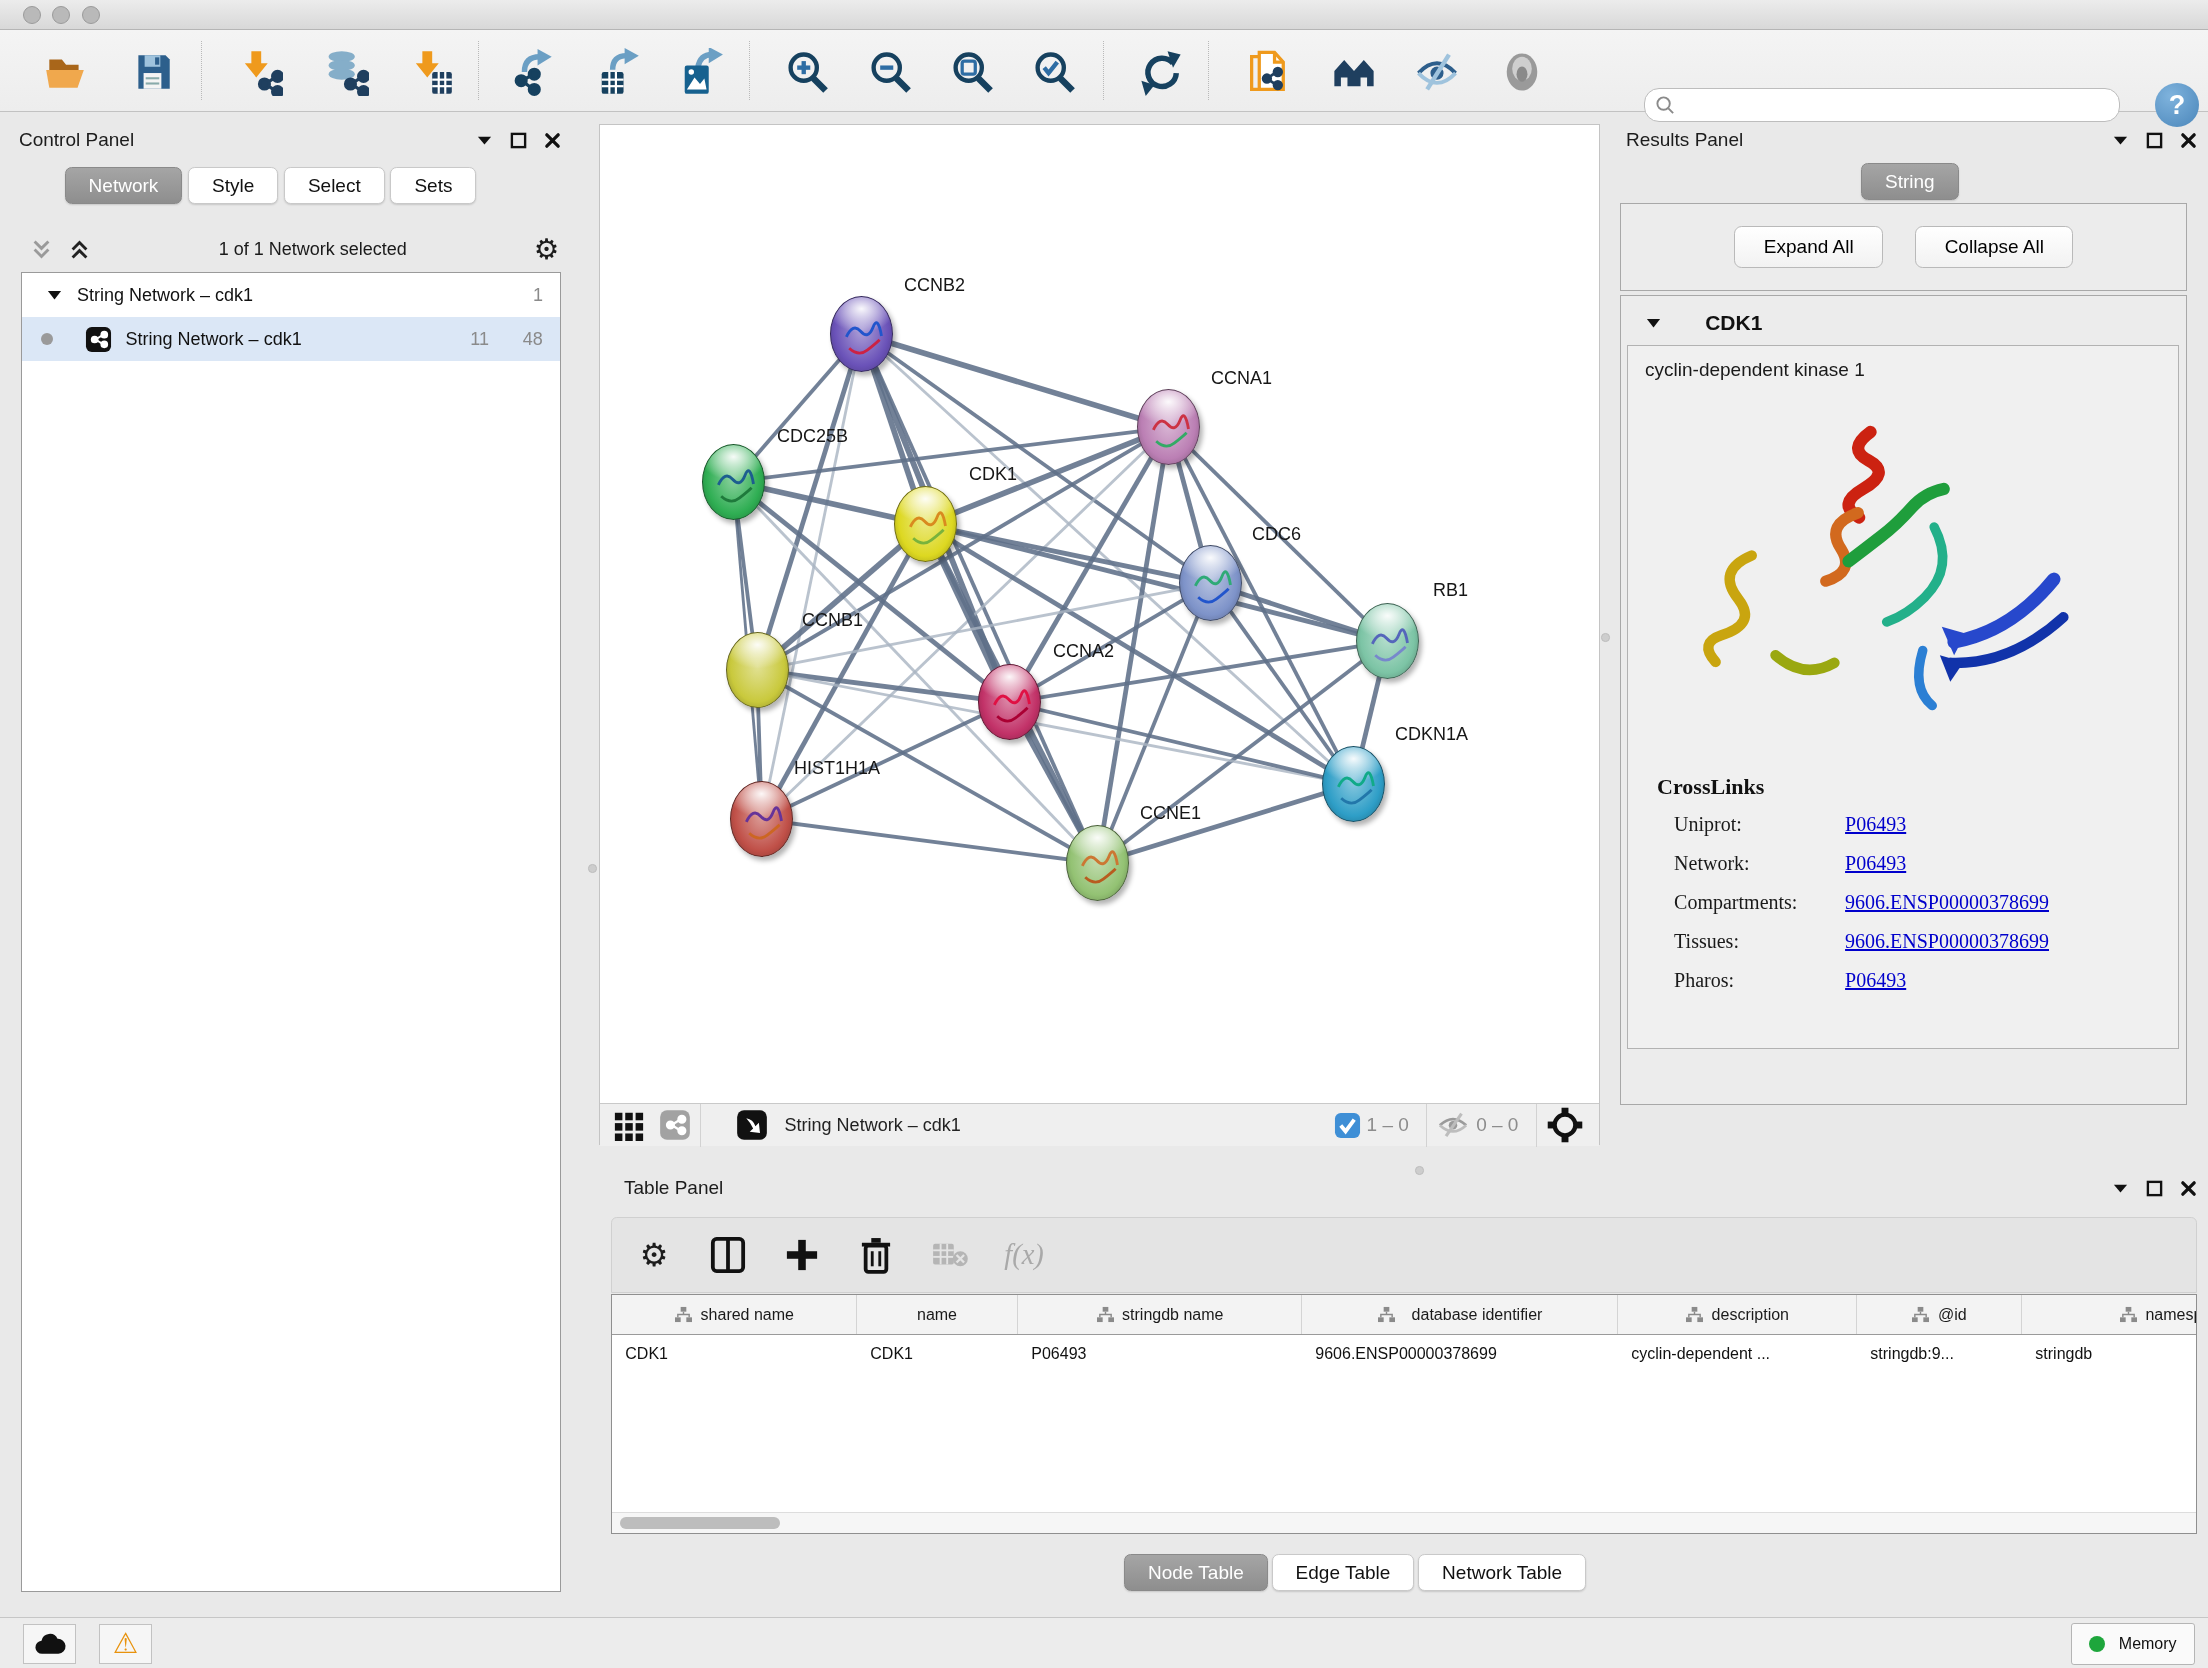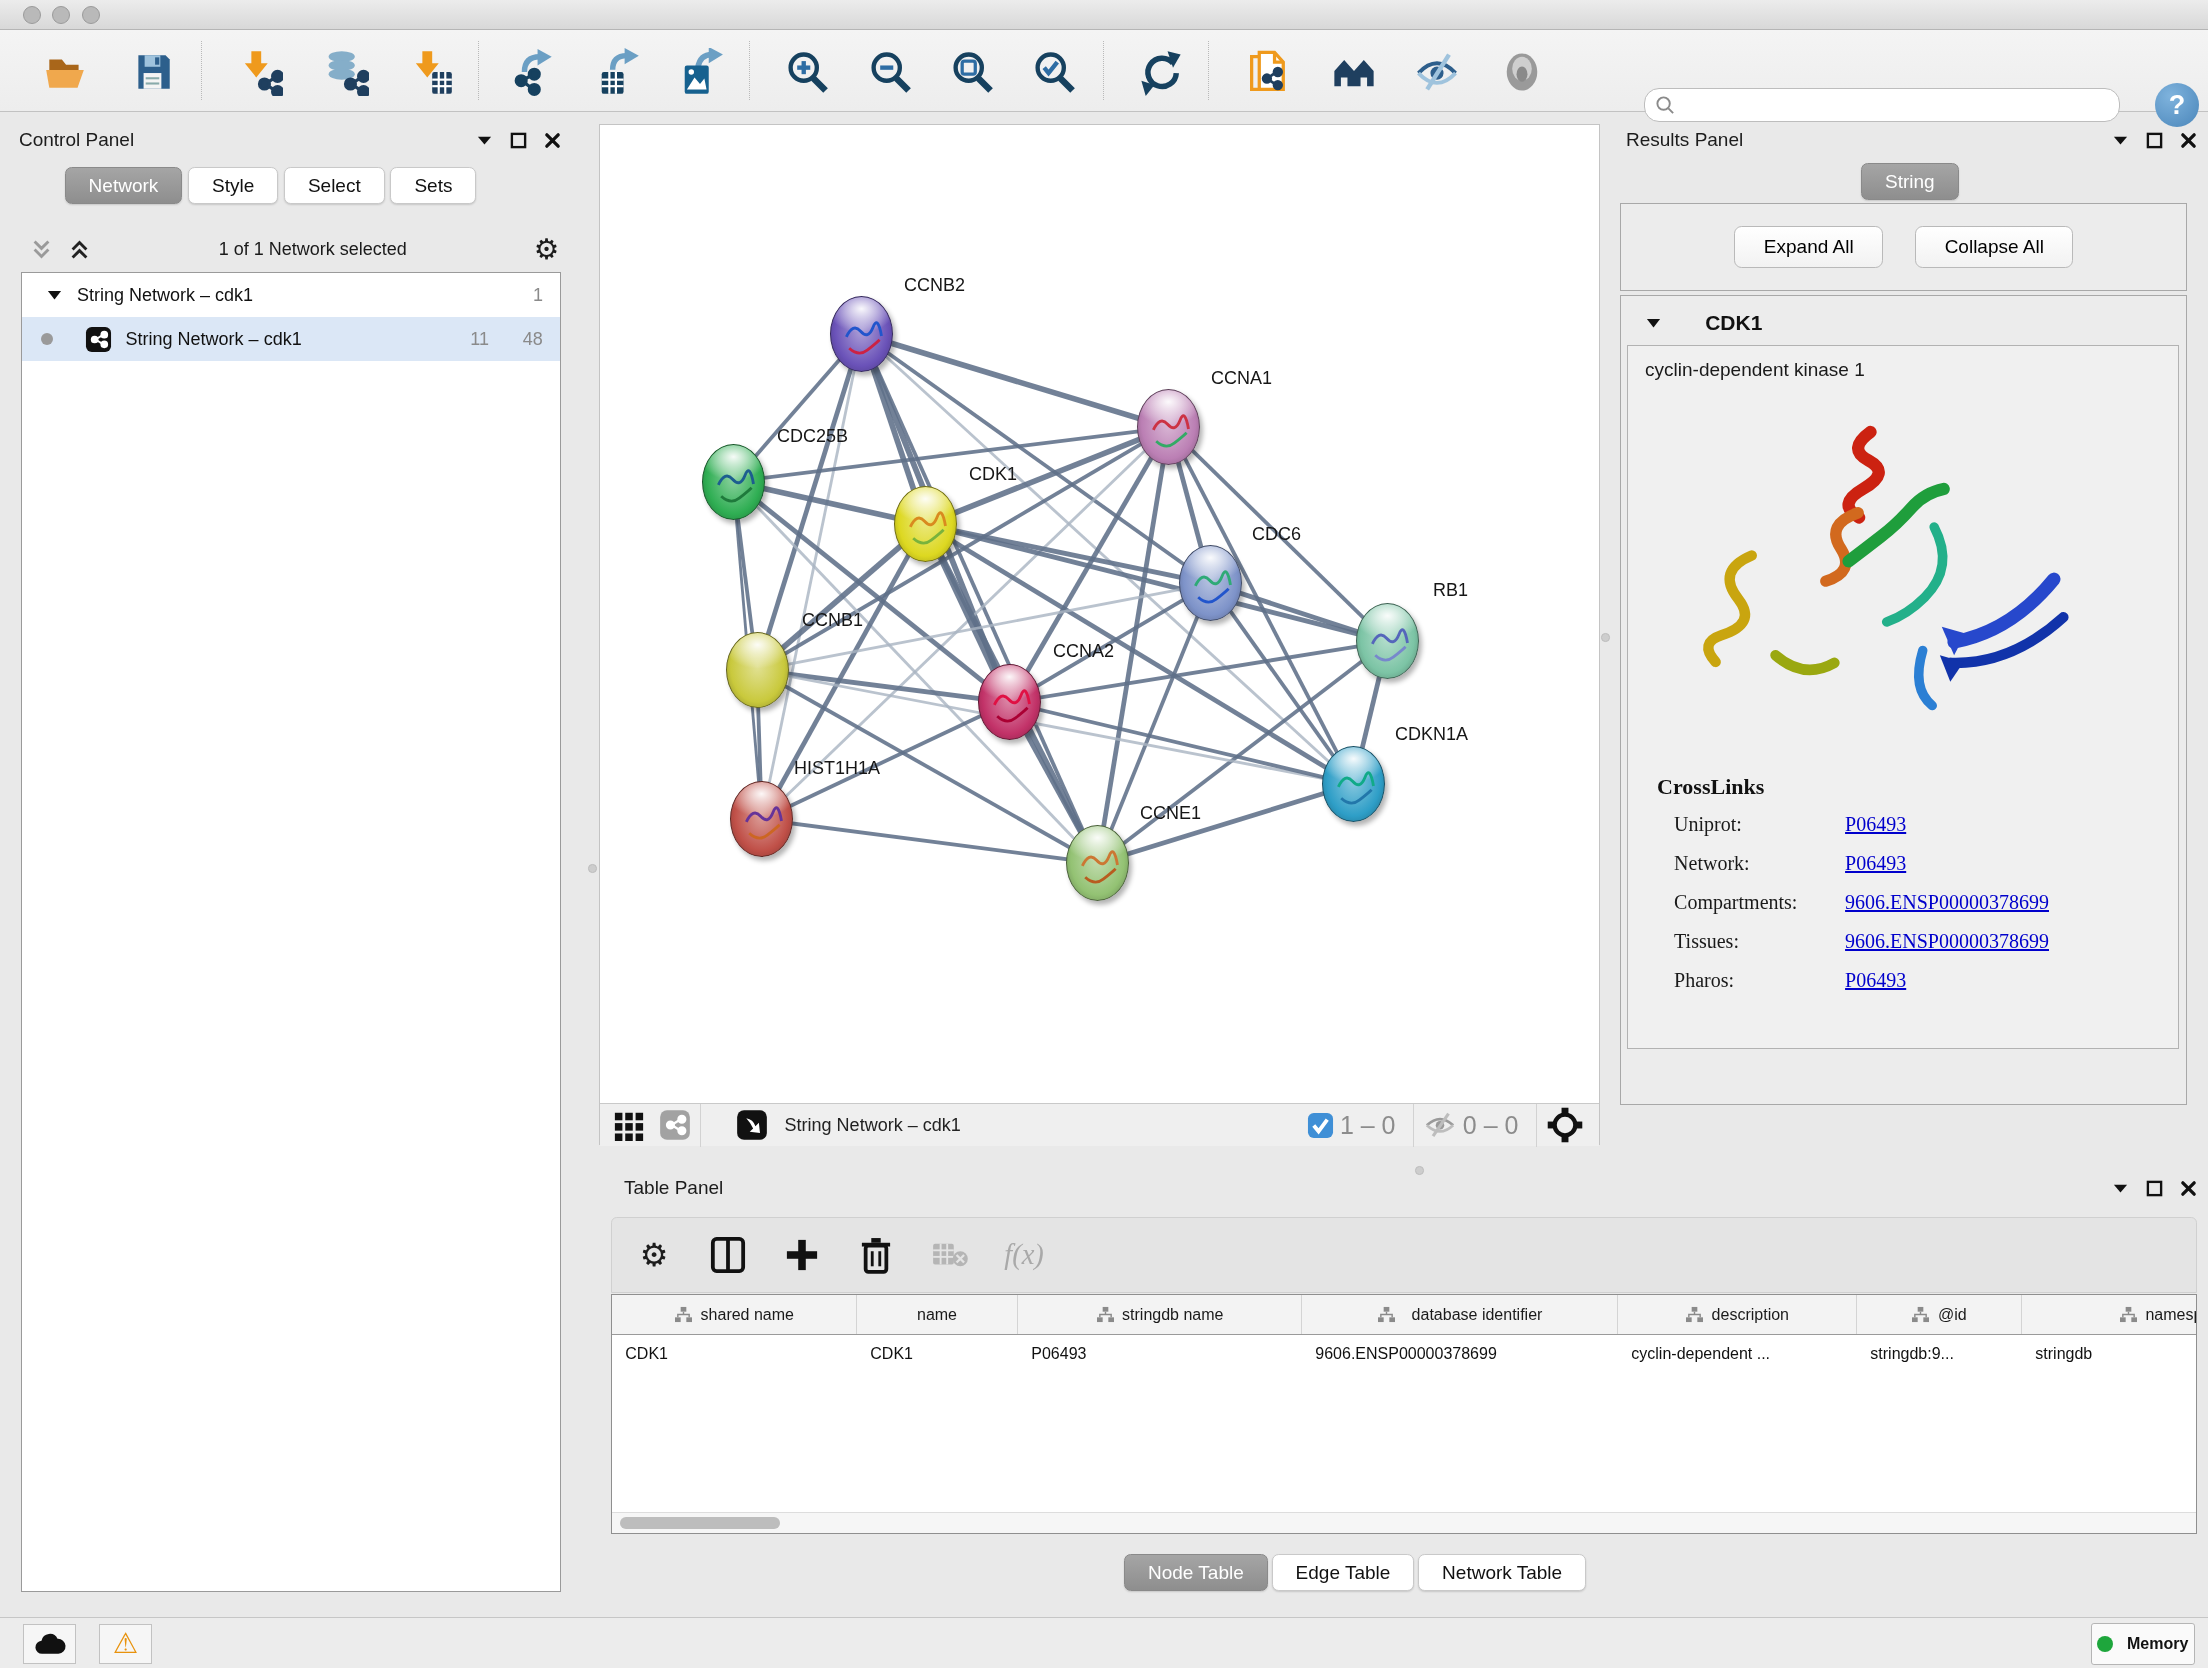--- a/index.html
+++ b/index.html
@@ -41,21 +41,21 @@
   
   #canvas-wrap { left:599px; top:124px; width:1001px; height:1021px; background:#fff; border:1px solid #c4c4c4; }
   #net-canvas { position:absolute; left:0; top:0; width:999px; height:978px; background:#fff; overflow:hidden; }
   #edge-svg { position:absolute; left:0; top:0; }
   .node { position:absolute; width:63px; height:76px; border-radius:50%; box-shadow:2.9px 3.8px 4.8px rgba(0,0,0,.3); }
   .node svg { position:absolute; left:0; top:0; }
   .node-label { position:absolute; font-size:18px; color:#161616; white-space:nowrap; }
   #net-toolbar { position:absolute; left:0; top:978px; width:999px; height:43px; background:#efefef; border-top:1px solid #c9c9c9; display:flex; align-items:center; }
   .ntsep { width:0; height:43px; border-left:1px solid #d2d2d2; margin:0 9.5px; }
   #net-name { font-size:18px; color:#222; margin-left:17px; flex:1; }
-  .nt-stat { font-size:25px; color:#8c8c8c; margin:0 7.6px 0 5.7px; }
+  .nt-stat { font-size:19px; color:#8c8c8c; margin:0 7.6px 0 5.7px; }
 
   
   #results-panel { left:1609px; top:112px; width:599px; height:1046px; }
   #rp-header { position:absolute; left:17px; top:17px; right:11.4px; display:flex; justify-content:space-between; align-items:center; }
   #rp-tab { position:absolute; left:252px; top:51px; }
   #rp-box1 { position:absolute; left:11.4px; top:91px; width:567px; height:88px; background:#ececec; border:1px solid #a8a8a8; display:flex; align-items:center; justify-content:center; gap:32px; }
   .rp-btn { background:linear-gradient(#ffffff,#f2f2f2); border:1px solid #b9b9b9; border-radius:7.6px; font-size:19px; padding:8.6px 28.5px; cursor:pointer; }
   #rp-box2 { position:absolute; left:11.4px; top:183px; width:567px; height:810px; background:#ececec; border:1px solid #a8a8a8; }
   #rp-prot-hdr { position:absolute; left:3.8px; top:5.7px; right:3.8px; height:42px; display:flex; align-items:center; }
   #rp-prot-name { font-size:21px; font-weight:bold; color:#111; margin-left:44px; }
@@ -79,21 +79,21 @@
   .th { display:flex; align-items:center; justify-content:center; gap:7.6px; font-size:16px; color:#1a1a1a; border-right:1px solid #d4d4d4; overflow:hidden; flex:0 0 auto; }
   #tbl-row { display:flex; height:42px; }
   .td { font-size:16px; color:#111; padding:9.5px 0 0 13.3px; flex:0 0 auto; overflow:hidden; white-space:nowrap; }
   #tbl-scroll { position:absolute; left:0px; bottom:0px; width:1585px; height:21px; background:#f6f6f6; border-top:1px solid #ddd; }
   #tbl-thumb { position:absolute; left:7.6px; top:3.8px; width:160px; height:12.4px; border-radius:6.7px; background:#bdbdbd; }
   #tp-tabs { position:absolute; left:540px; top:392px; display:flex; gap:3.8px; }
 
   
   #statusbar { left:0; top:1617px; width:2208px; height:51px; background:#ececec; border-top:1px solid #c6c6c6; }
   .sb-btn { position:absolute; top:5.7px; width:53px; height:40px; background:#f6f6f6; border:1px solid #c2c2c2; display:flex; align-items:center; justify-content:center; }
-  #memory-btn { position:absolute; right:13.3px; top:4.8px; width:104px; height:42px; background:#fafafa; border:1px solid #b5b5b5; border-radius:2.9px; display:flex; align-items:center; justify-content:center; gap:14px; font-size:16px; color:#111;font-weight:bold; }
+  #memory-btn { position:absolute; right:13.3px; top:4.8px; width:124px; height:42px; background:#fafafa; border:1px solid #b5b5b5; border-radius:2.9px; display:flex; align-items:center; justify-content:center; gap:14px; font-size:16px; color:#111; }
   #mem-dot { width:16px; height:16px; border-radius:50%; background:#1ea63c; }
 
   .dot-handle { position:absolute; width:8.6px; height:8.6px; border-radius:50%; background:#cdcdcd; border:1px solid #bdbdbd; }
 </style>
 </head>
 <body>
 
 <div id="app">
 
   <div id="titlebar" class="abs">

